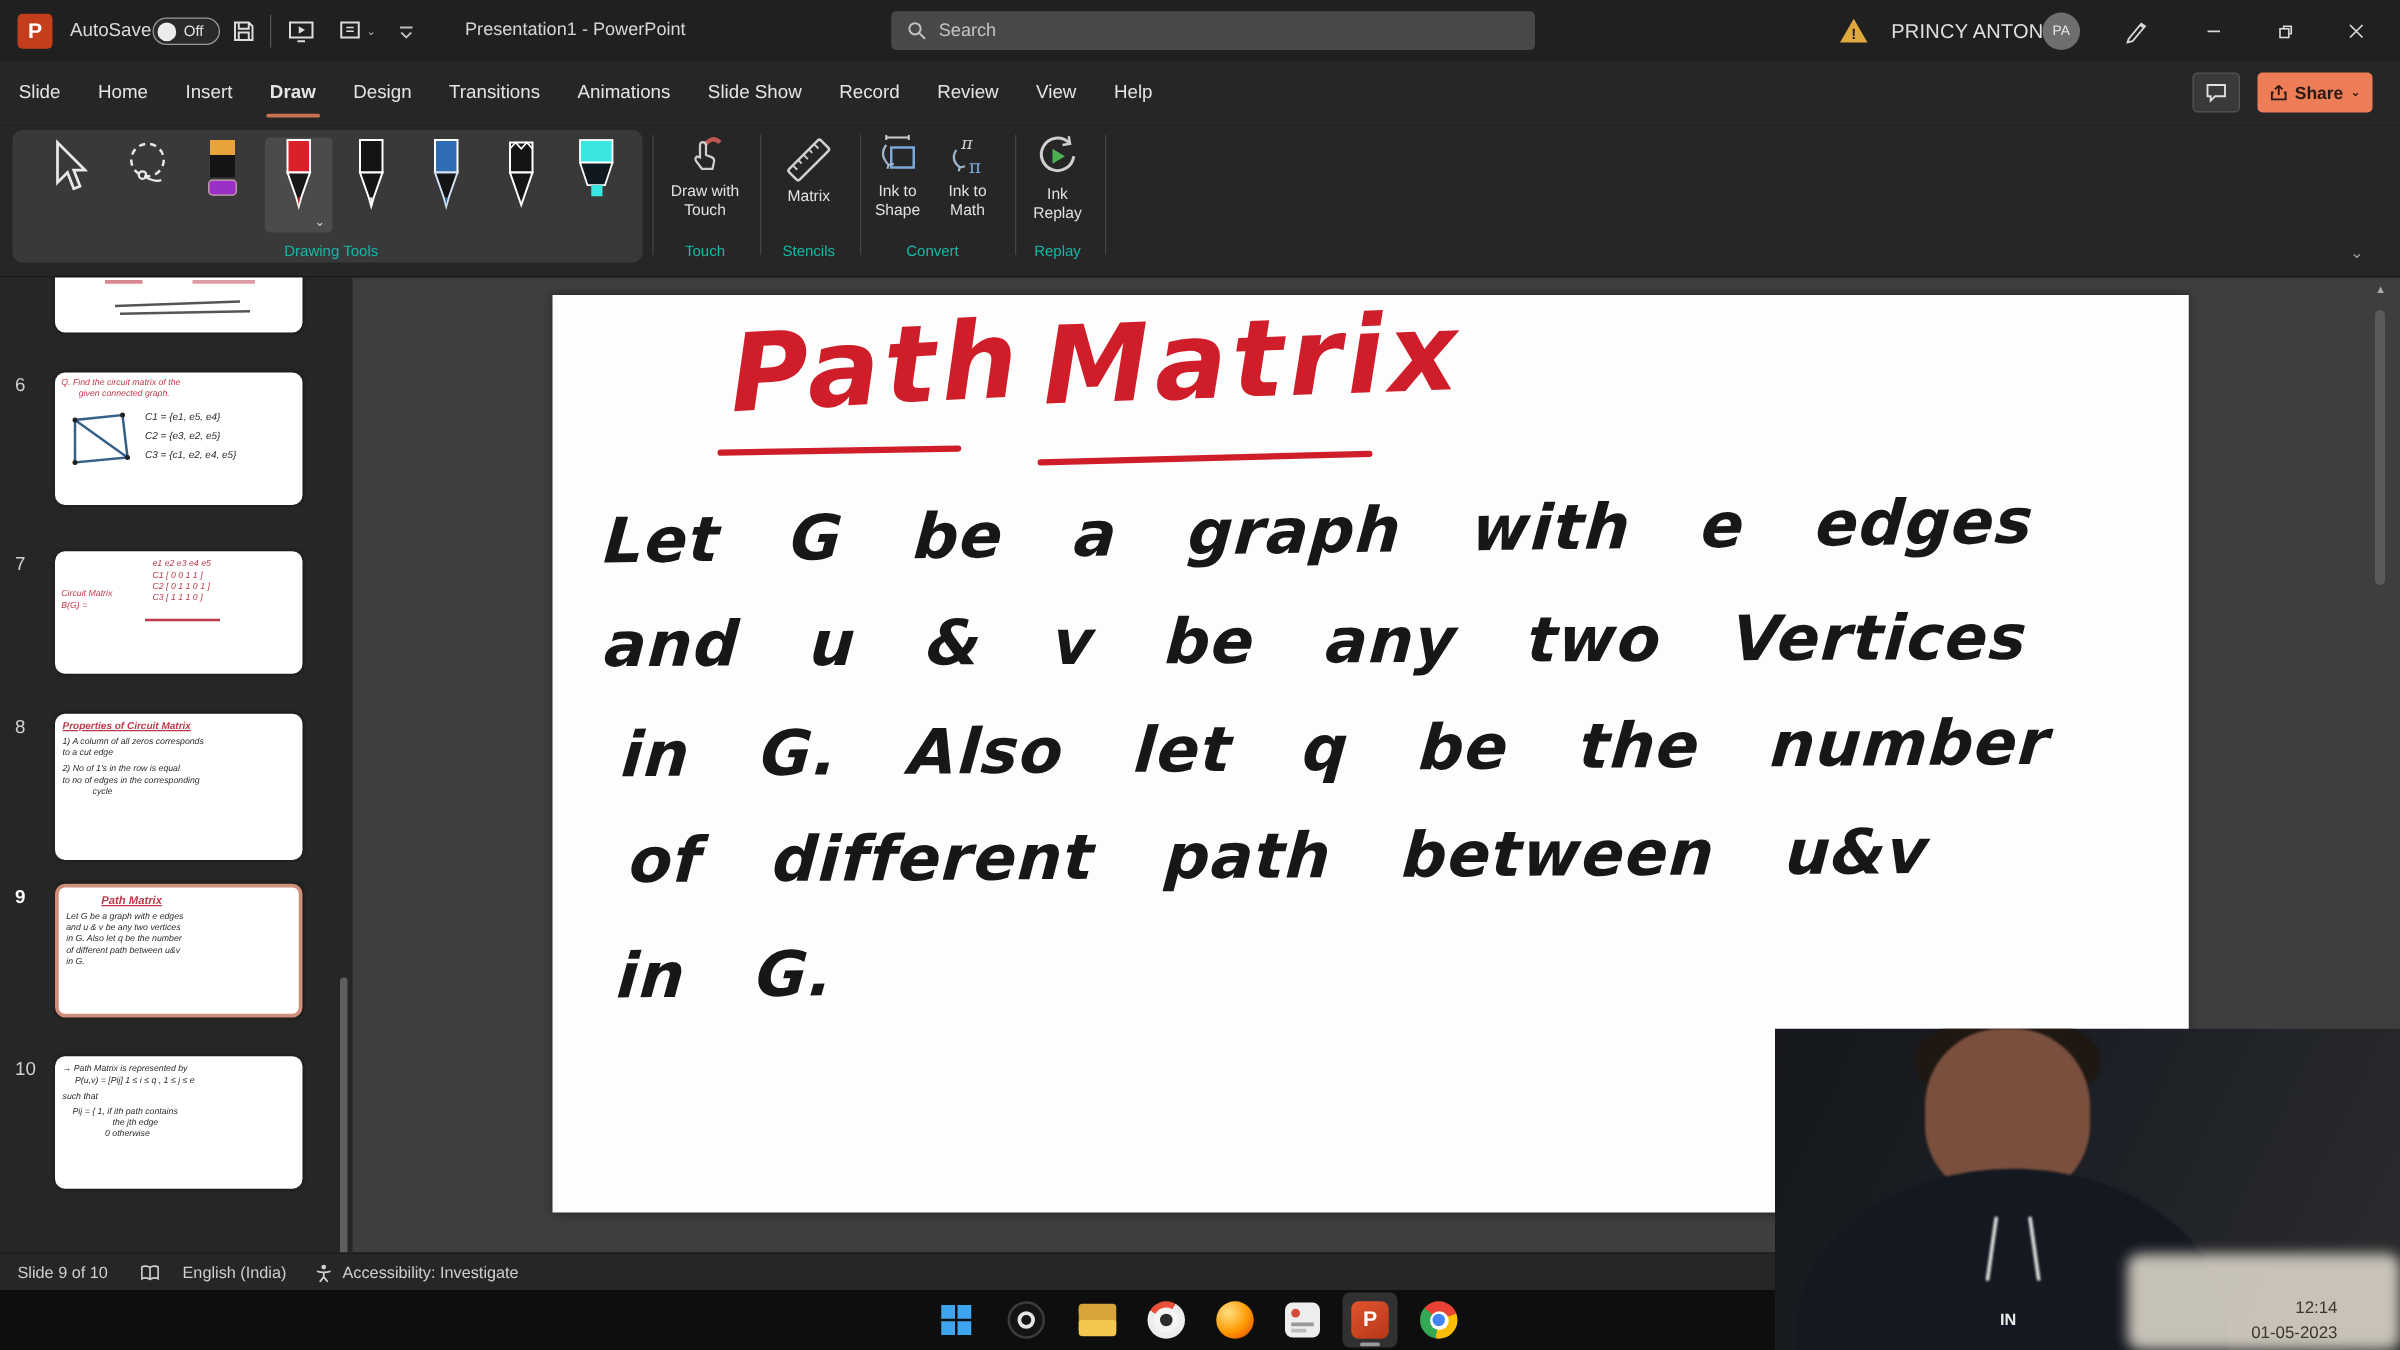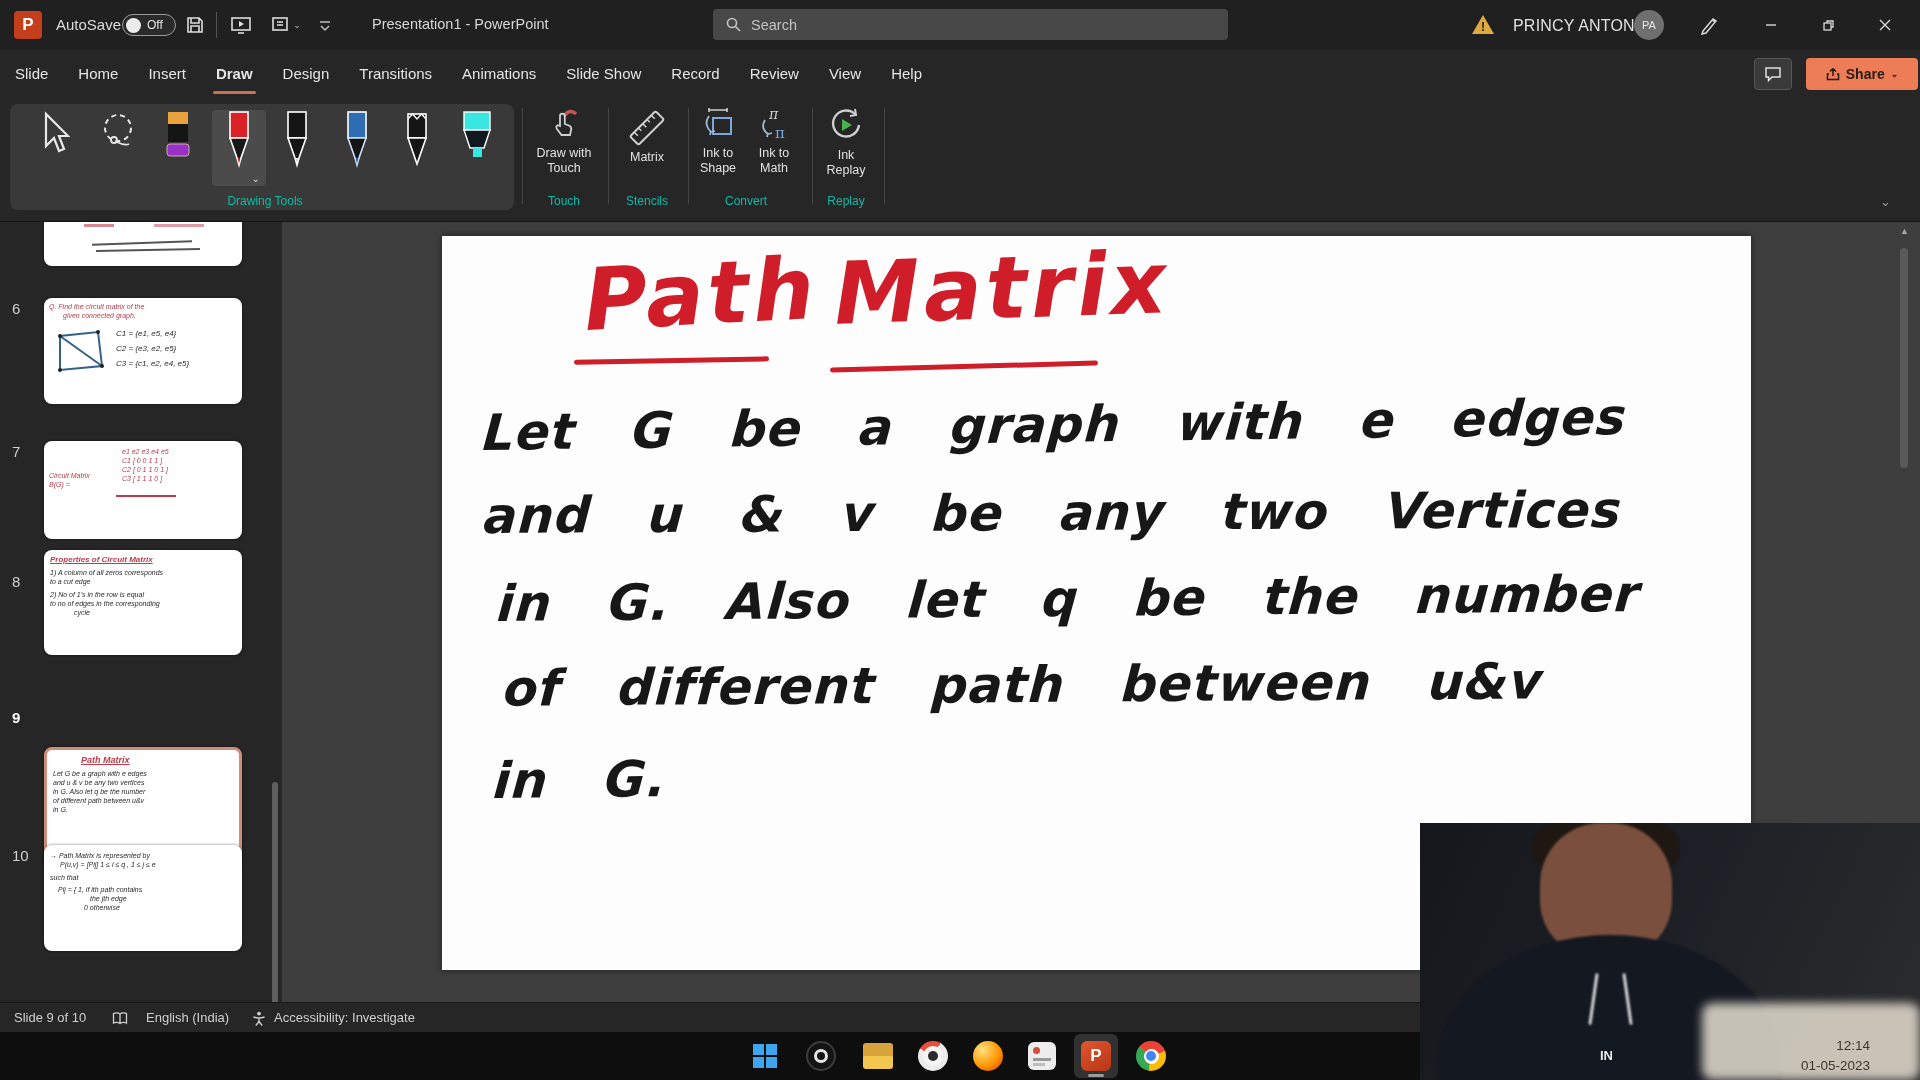--- a/index.html
+++ b/index.html
@@ -34,21 +34,21 @@
 
   
   #tabrow { left:0; top:50px; width:1920px; height:48px; background:#262626; }
   .tabs { left:14px; top:0; height:48px; display:flex; align-items:center; }
   .tab { padding:0 15px; color:#e4e4e4; font-size:15px; height:48px; line-height:48px; position:relative; }
   .tab.active { font-weight:bold; }
   .tab.active::after { content:""; position:absolute; left:12px; right:12px; bottom:4px; height:3px;
                        background:#c9704f; border-radius:2px; }
   #comments-btn { left:1754px; top:58px; width:38px; height:32px; background:#3a3a3a; border:1px solid #565656;
                   border-radius:4px; display:flex; align-items:center; justify-content:center; }
-  #share-btn { left:1806px; top:58px; width:112px; height:32px; background:#ed7d57; border-radius:4px; display:flex;
+  #share-btn { left:1806px; top:58px; width:92px; height:32px; background:#ed7d57; border-radius:4px; display:flex;
                align-items:center; justify-content:center; gap:6px; color:#2b1a12; font-size:14px; font-weight:bold; }
 
   
   #ribbon { left:0; top:98px; width:1920px; height:124px; background:#262626; border-bottom:1px solid #161616; }
   #drawtools-panel { left:10px; top:6px; width:504px; height:106px; background:#393939; border-radius:8px; }
   .tool { top:12px; width:54px; height:76px; display:flex; align-items:flex-start; justify-content:center; }
   .tool.sel { background:#4b4b4b; border-radius:4px; }
   .tool-chevron { color:#d5d5d5; font-size:10px; position:absolute; bottom:2px; right:6px; }
   .grp-label { top:96px; color:#14b8a6; font-size:12px; text-align:center; }
   .rib-sep { top:10px; width:1px; height:96px; background:#454545; }
@@ -378,33 +378,33 @@
       <div class="abs" style="left:78px; top:6px">
         <div class="t-line red-ink">e1  e2  e3  e4  e5</div>
         <div class="t-line red-ink">C1 [ 0  0  1  1 ]</div>
         <div class="t-line red-ink">C2 [ 0  1  1  0  1 ]</div>
         <div class="t-line red-ink">C3 [ 1  1  1  0 ]</div>
         <div class="abs" style="left:-6px; top:48px; width:60px; height:2px; background:#bd3b4a"></div>
       </div>
     </div>
 
     <span class="abs tnum" style="top:351px">8</span>
-    <div class="thumb abs" style="top:328px; height:105px; padding:5px 6px;">
+    <div class="thumb abs" style="top:349px; height:117px; padding:5px 6px;">
       <div class="t-title red-ink" style="font-size:8px">Properties of Circuit Matrix</div>
       <div style="margin-top:4px">
         <div class="t-line blk-ink">1) A column of all zeros corresponds</div>
         <div class="t-line blk-ink">to a cut edge</div>
         <div class="t-line blk-ink" style="margin-top:4px">2) No of 1's in the row is equal</div>
         <div class="t-line blk-ink">to no of edges in the corresponding</div>
         <div class="t-line blk-ink" style="padding-left:24px">cycle</div>
       </div>
     </div>
 
     <span class="abs tnum" style="top:487px; font-weight:bold; color:#fff">9</span>
-    <div class="thumb abs selected" style="top:485px; height:123px; padding:5px 6px;margin-top:40px;">
+    <div class="thumb abs selected" style="top:485px; height:107px; padding:5px 6px;">
       <div class="t-title red-ink" style="padding-left:28px">Path Matrix</div>
       <div style="margin-top:4px">
         <div class="t-line blk-ink">Let G be a graph with e edges</div>
         <div class="t-line blk-ink">and u &amp; v be any two vertices</div>
         <div class="t-line blk-ink">in G. Also let q be the number</div>
         <div class="t-line blk-ink">of different path between u&amp;v</div>
         <div class="t-line blk-ink">in G.</div>
       </div>
     </div>
 

